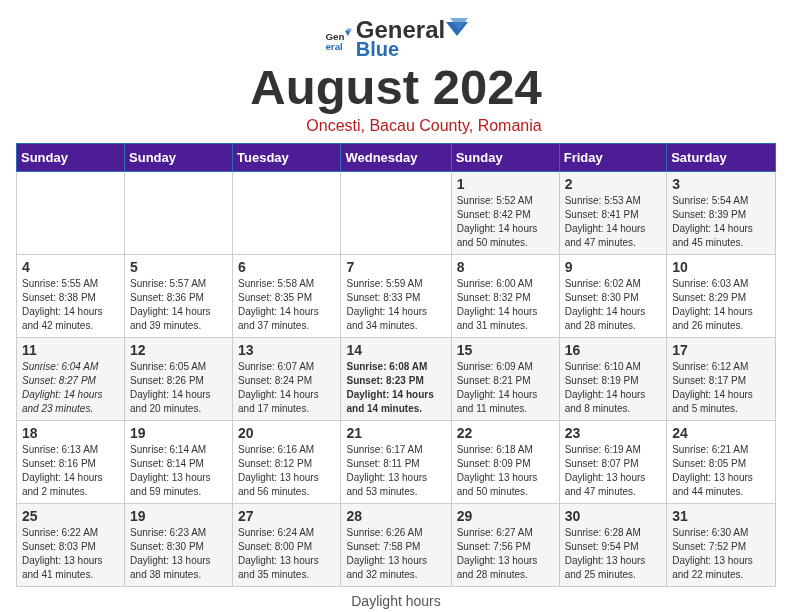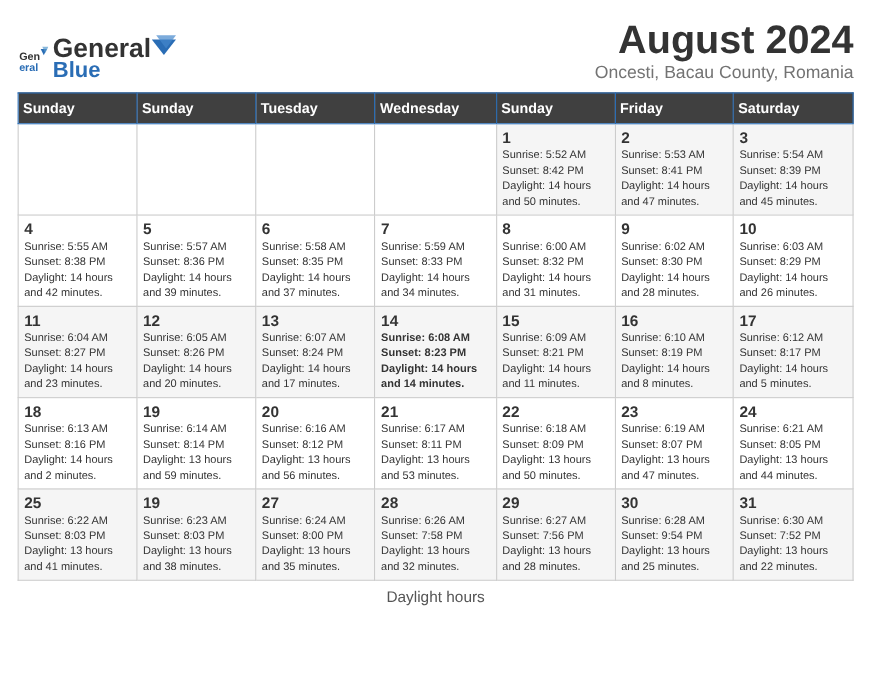--- a/index.html
+++ b/index.html
@@ -5,54 +5,55 @@
     * { box-sizing: border-box; margin: 0; padding: 0; }
     body {
       font-family: Arial, sans-serif;
       background: #fff;
       width: 792px;
       min-height: 612px;
       padding: 16px;
     }
     .header {
       display: flex;
-      align-items: flex-end;
+      align-items: center;
       justify-content: space-between;
       margin-bottom: 8px;
+      flex-direction: column;
     }
     .logo {
       display: flex;
       align-items: center;
       gap: 4px;
     }
     .logo-icon {
       width: 28px;
       height: 28px;
     }
     .title-block {
       text-align: right;
     }
     .month-year {
-      font-size: 36px;
+      font-size: 49px;
       font-weight: bold;
       color: #333;
       line-height: 1.1;
     }
     .location {
       font-size: 16px;
-      color: #737373;
+      color: #b91c1c;
       margin-top: 2px;
     }
     .calendar {
       width: 100%;
       border-collapse: collapse;
       border: 1px solid #ccc;
     }
     .calendar th {
-      background-color: #404040;
+      background-color: #4c1d95;
       color: #fff;
       font-size: 13px;
       font-weight: bold;
       padding: 6px 4px;
       text-align: left;
       border: 1px solid #2a6db5;
     }
     .calendar td {
       vertical-align: top;
       border: 1px solid #ccc;
@@ -196,21 +197,21 @@
         <td>
           <span class="day-number">10</span>
           <div class="day-info" style="white-space: pre-line;">Sunrise: 6:03 AM
 Sunset: 8:29 PM
 Daylight: 14 hours and 26 minutes.</div>
         </td>
       </tr>
       <tr>
         <td>
           <span class="day-number">11</span>
-          <div class="day-info" style="white-space: pre-line;">Sunrise: 6:04 AM
+          <div class="day-info" style="white-space: pre-line; font-style: italic;">Sunrise: 6:04 AM
 Sunset: 8:27 PM
 Daylight: 14 hours and 23 minutes.</div>
         </td>
         <td>
           <span class="day-number">12</span>
           <div class="day-info" style="white-space: pre-line;">Sunrise: 6:05 AM
 Sunset: 8:26 PM
 Daylight: 14 hours and 20 minutes.</div>
         </td>
         <td>
@@ -291,21 +292,21 @@
       <tr>
         <td>
           <span class="day-number">25</span>
           <div class="day-info" style="white-space: pre-line;">Sunrise: 6:22 AM
 Sunset: 8:03 PM
 Daylight: 13 hours and 41 minutes.</div>
         </td>
         <td>
           <span class="day-number">19</span>
           <div class="day-info" style="white-space: pre-line;">Sunrise: 6:23 AM
-Sunset: 8:03 PM
+Sunset: 8:30 PM
 Daylight: 13 hours and 38 minutes.</div>
         </td>
         <td>
           <span class="day-number">27</span>
           <div class="day-info" style="white-space: pre-line;">Sunrise: 6:24 AM
 Sunset: 8:00 PM
 Daylight: 13 hours and 35 minutes.</div>
         </td>
         <td>
           <span class="day-number">28</span>

